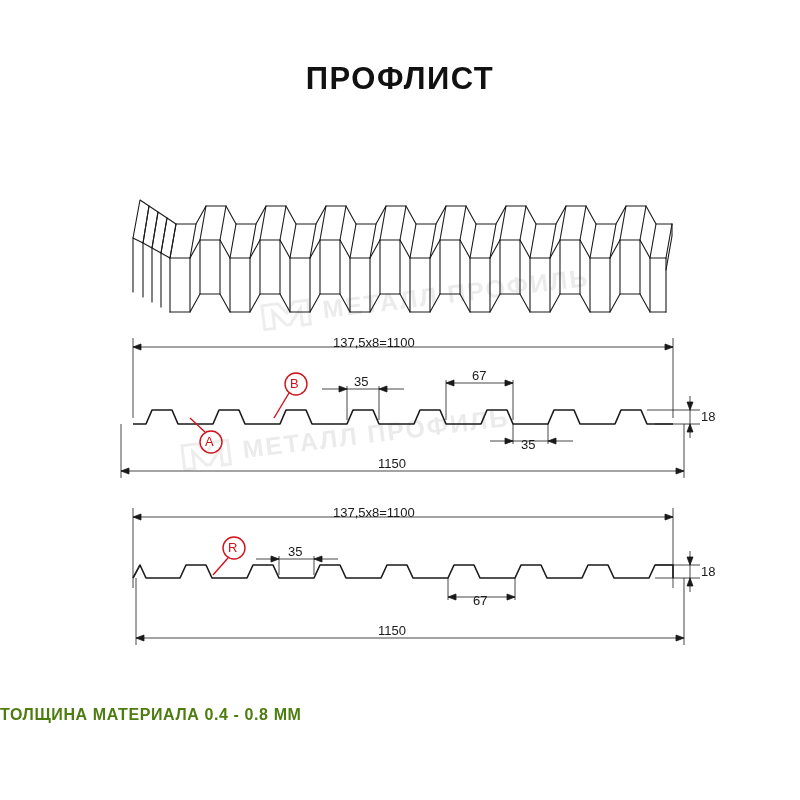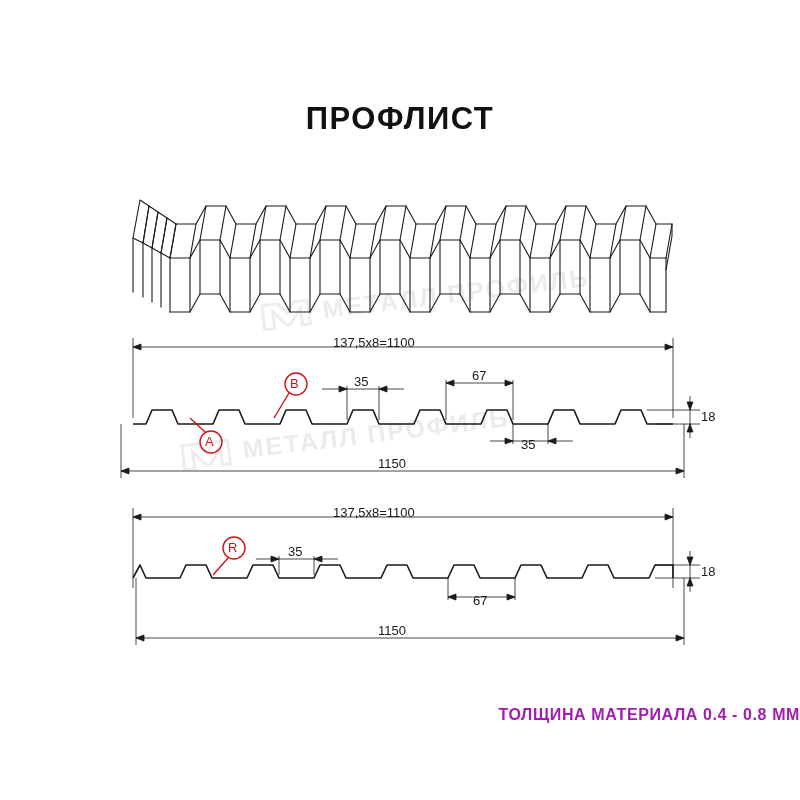--- a/index.html
+++ b/index.html
@@ -26,39 +26,38 @@
     top: 62px;
     width: 800px;
     text-align: center;
   }
   .title {
     font-size: 31px;
     font-weight: bold;
     letter-spacing: 1.5px;
     color: #111;
     line-height: 1.1;
-    margin-top: 40px;
   }
   .subtitle {
     margin-top: 12px;
     font-size: 17px;
     font-weight: bold;
     letter-spacing: 0.8px;
     color: #111;
   }
   .footer-note {
     position: absolute;
     left: 0;
     top: 706px;
     width: 800px;
-    text-align: right;
+    text-align: left;
     font-size: 16px;
     font-weight: bold;
     letter-spacing: 0.6px;
-    color: #a21caf;
+    color: #4d7c0f;
   }
   svg.drawing {
     position: absolute;
     left: 0;
     top: 0;
   }
   .wm {
     position: absolute;
     pointer-events: none;
     opacity: 0.5;

